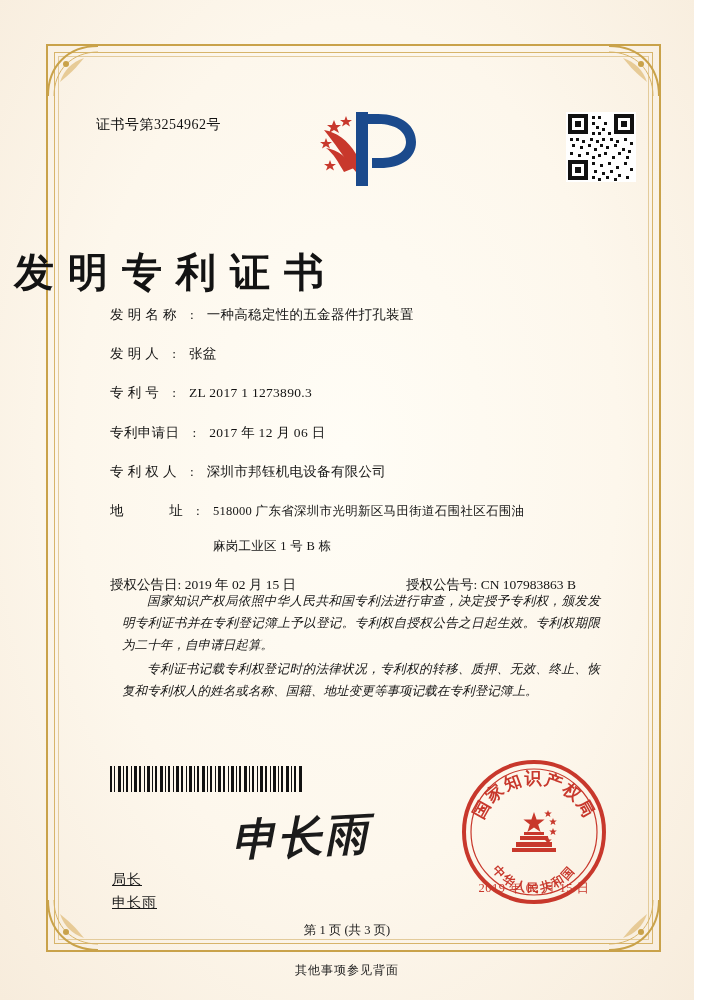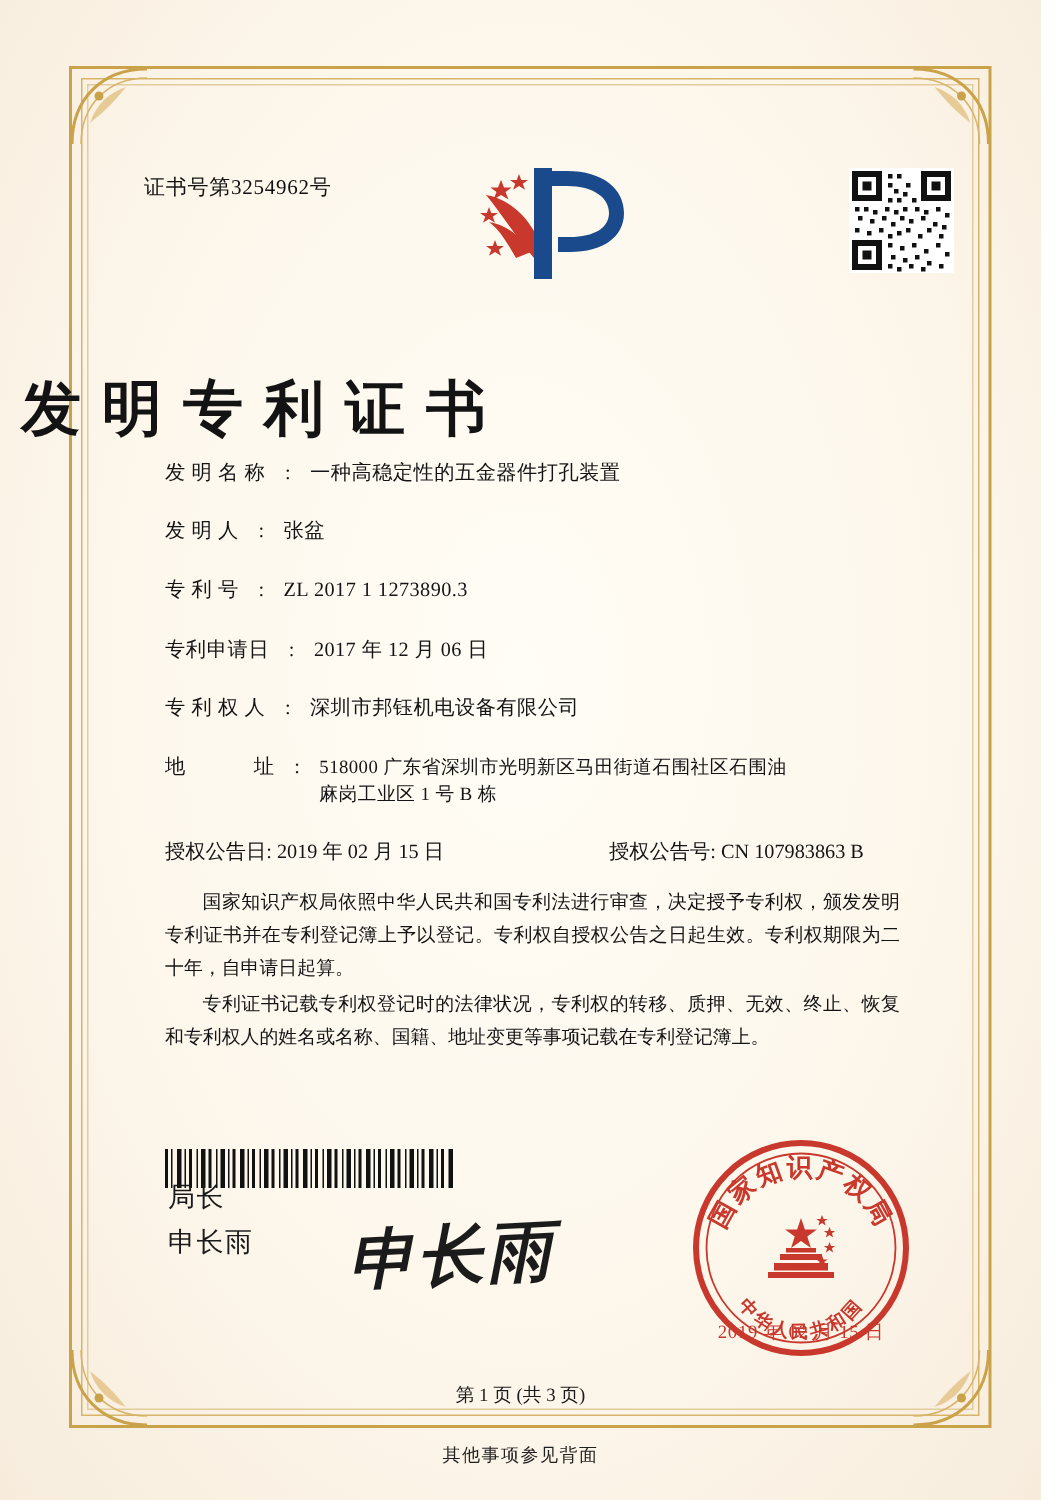--- a/index.html
+++ b/index.html
@@ -108,55 +108,56 @@
     white-space: pre;
     letter-spacing: 0.4px;
   }
   .f-sep { flex: 0 0 auto; padding: 0 2px; }
   .f-value {
     flex: 1 1 auto;
     letter-spacing: 0.3px;
   }
   .f-value.small { font-size: 12.5px; }
   .addr-2 {
-    margin-top: 1px;
+    margin-top: 18px;
     display: block;
   }
   .pub-row {
     display: flex;
     align-items: flex-start;
     margin-bottom: 10px;
   }
   .pub-left { flex: 0 0 296px; }
   .pub-right { flex: 1 1 auto; }
 
   .body-text {
     position: absolute;
     left: 110px; top: 590px;
     width: 490px;
     font-size: 12.6px;
     line-height: 1.75;
     text-align: justify;
     color: #141414;
     font-family: "DejaVu Serif", "Liberation Serif", serif;
   }
-  .body-text p { margin: 0 0 2px 0; text-indent: 25px; }
+  .body-text p { margin: 0 0 2px 12px; text-indent: 25px; font-style: italic; }
 
   .barcode {
     position: absolute;
     left: 110px; top: 766px;
     width: 194px; height: 26px;
   }
 
   .sig-block {
     position: absolute;
-    left: 112px; top: 784px;
-    font-size: 18px;
+    left: 112px; top: 868px;
+    font-size: 14px;
     line-height: 1.65;
     letter-spacing: 1px;
+    text-decoration: underline;
   }
   .handwriting {
     position: absolute;
     left: 232px; top: 808px;
     font-size: 44px;
     font-family: "DejaVu Serif", "Liberation Serif", serif;
     font-style: italic;
     font-weight: bold;
     color: #1b1b1b;
     letter-spacing: 2px;

